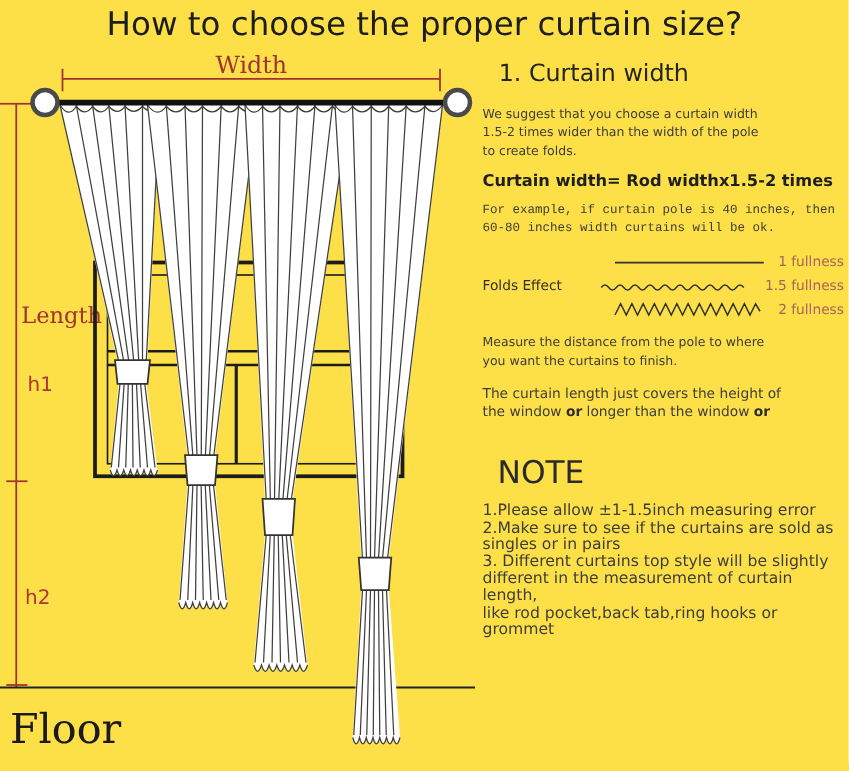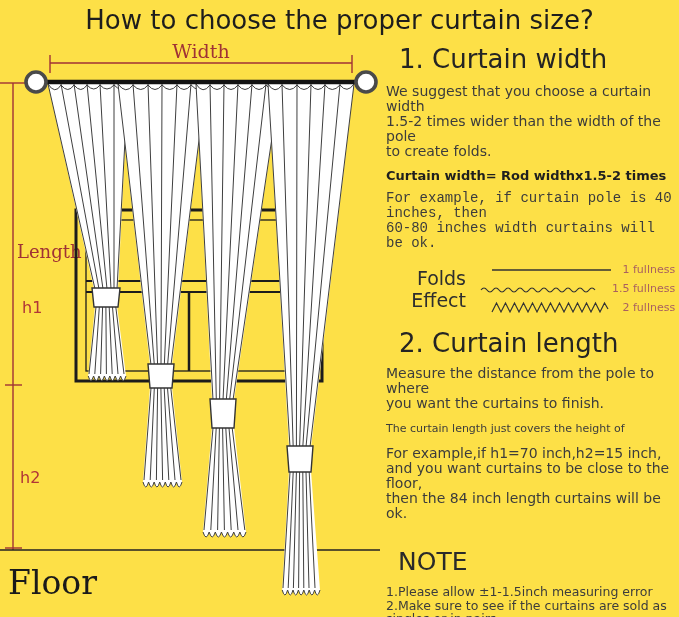--- a/index.html
+++ b/index.html
@@ -2,26 +2,26 @@
 <html><head>
 <meta charset="utf-8">
 <style>
   html,body{margin:0;padding:0;background:#fff;}
   #stage{position:relative;width:679px;height:617px;background:#fde047;overflow:hidden;
          font-family:"DejaVu Sans","Liberation Sans",sans-serif;color:#3c3c3c;}
   .title{position:absolute;top:5px;left:0;width:679px;text-align:center;
          font-size:26px;color:#1d1d1d;letter-spacing:0px;}
   #diagram-svg{position:absolute;left:0;top:0;}
   .right-col{position:absolute;left:386px;top:46px;width:292px;}
-  .sec-h{font-size:26px;font-weight:400;color:#242424;margin:0 0 0 13px;line-height:26px;}
-  .lines{white-space:pre-line;font-size:14px;line-height:15px;margin:0;color:#3c3c3c;}
+  .sec-h{font-size:19px;font-weight:400;color:#242424;margin:0 0 0 13px;line-height:26px;}
+  .lines{white-space:pre-line;font-size:10px;line-height:15px;margin:0;color:#3c3c3c;}
   .formula{display:block;font-size:13px;font-weight:700;color:#1f1f1f;margin:9px 0 0 0;line-height:15px;}
   .mt8{margin-top:8px;font-family:Liberation Mono, monospace;} .mt10{margin-top:10px;} .mt12{margin-top:12px;}
   .folds{display:flex;align-items:center;margin-top:9px;}
-  .folds-label{width:80px;font-size:19px;color:#2e2e2e;flex:0 0 auto;text-align:right;}
+  .folds-label{width:80px;font-size:11px;color:#2e2e2e;flex:0 0 auto;}
   .folds-rows{display:flex;flex-direction:column;margin-left:14px;align-items:flex-end;}
   .fold-row{display:flex;align-items:center;height:19px;}
   .fold-row svg{flex:0 0 auto;}
   .fullness{font-size:11px;color:#a96060;margin-left:10px;white-space:nowrap;}
   .covers{font-size:11px;line-height:15px;margin-top:10px;color:#3c3c3c;}
   .covers b{font-weight:700;color:#2c2c2c;}
   .note-h{font-size:25px;font-weight:400;color:#2a2a2a;margin:26px 0 0 12px;line-height:30px;}
   .note-lines{font-size:12.5px;line-height:13.6px;margin-top:8px;}
   .sec2-h{margin-top:13px;}
 </style>
@@ -134,31 +134,28 @@
         </div>
         <div class="fold-row">
           <svg width="122" height="16" viewBox="0 0 122 16">
             <path d="M1 12 L5.5 3 L10 12 L14.5 3 L19 12 L23.5 3 L28 12 L32.5 3 L37 12 L41.5 3 L46 12 L50.5 3 L55 12 L59.5 3 L64 12 L68.5 3 L73 12 L77.5 3 L82 12 L86.5 3 L91 12 L95.5 3 L100 12 L104.5 3 L109 12 L113.5 3 L117 9" fill="none" stroke="#333" stroke-width="1.2"></path>
           </svg>
           <span class="fullness">2 fullness</span>
         </div>
       </div>
     </div>
 
-    <h2 class="sec-h sec2-h">2. Curtain length</h2>
     <p class="lines mt10">Measure the distance from the pole to where
 you want the curtains to finish.</p>
 
     <div class="covers">
       <div><span>The curtain length just covers the height of</span></div>
+      <div><span>the window </span><b>or</b><span> longer than the window </span><b>or</b></div>
     </div>
 
-    <p class="lines mt10">For example,if h1=70 inch,h2=15 inch,
-and you want curtains to be close to the floor,
-then the 84 inch length curtains will be ok.</p>
 
     <h2 class="note-h">NOTE</h2>
     <p class="lines note-lines">1.Please allow ±1-1.5inch measuring error
 2.Make sure to see if the curtains are sold as
 singles or in pairs
 3. Different curtains top style will be slightly
 different in the measurement of curtain length,
 like rod pocket,back tab,ring hooks or grommet</p>
 
   </div>

